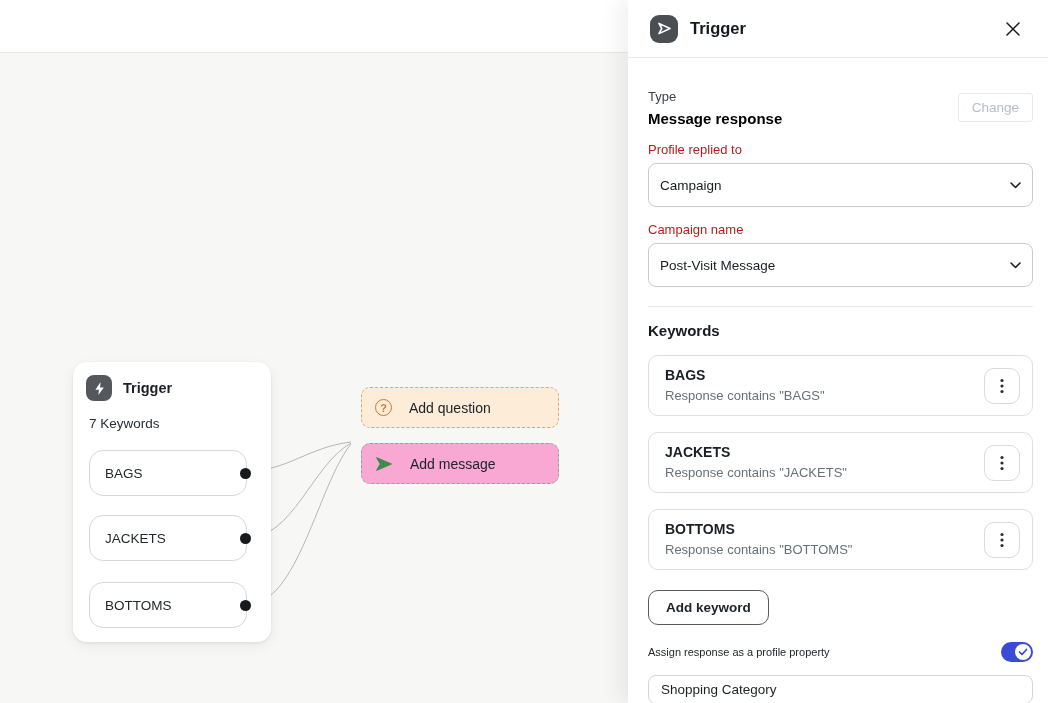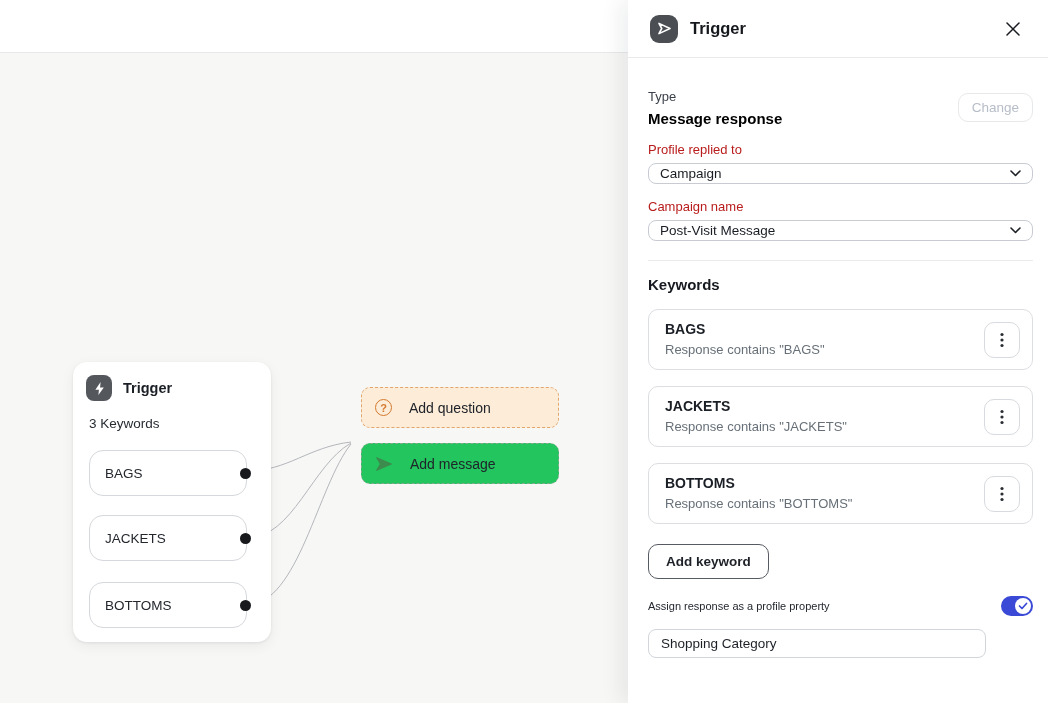--- a/index.html
+++ b/index.html
@@ -16,52 +16,52 @@
   .node-head { display:flex; align-items:center; padding:13px 13px 0 13px; }
   .node-icon { width:26px; height:26px; border-radius:8px; background:#54575c; display:flex; align-items:center; justify-content:center; flex:0 0 auto; }
   .node-title { margin-left:11px; font-size:14.5px; font-weight:700; color:#1b1f26; }
   .node-sub { margin:15px 0 0 16px; font-size:13.5px; color:#272c33; }
   .chip { position:absolute; left:16px; width:158px; height:46px; background:#fff; border:1px solid #d5d8dc; border-radius:14px; display:flex; align-items:center; padding-left:15px; font-size:13.5px; color:#23272d; }
   .chip-1 { top:88px; } .chip-2 { top:153px; } .chip-3 { top:220px; }
   .port { position:absolute; right:-5px; top:17px; width:11px; height:11px; border-radius:50%; background:#17191d; }
 
   .add-btn { position:absolute; left:361px; width:198px; height:41px; border-radius:9px; display:flex; align-items:center; padding-left:13px; gap:9px; cursor:pointer; }
   .add-question { top:387px; background:#fcecd8; border:1.5px dashed #e2a56b; }
-  .add-message  { top:443px; background:#22c55e; border:1.5px dashed #84aa8d; }
+  .add-message  { top:443px; background:#f9a8d4; border:1.5px dashed #84aa8d; }
   .add-label { font-size:14px; font-weight:500; color:#20242a;margin-left:8px; }
   .q-icon { width:17px; height:17px; border:1.5px solid #d4792e; border-radius:50%; color:#d4792e; font-size:11px; font-weight:700; display:flex; align-items:center; justify-content:center; flex:0 0 auto; }
 
   
   .panel { position:absolute; left:628px; top:0; width:420px; height:703px; background:#ffffff; box-shadow:-8px 0 20px rgba(16,24,40,.07); }
   .panel-header { height:58px; display:flex; align-items:center; padding:0 22px; border-bottom:1px solid #e8e9eb; }
   .panel-icon { width:28px; height:28px; border-radius:9px; background:#4b4f54; display:flex; align-items:center; justify-content:center; flex:0 0 auto; }
   .panel-title { margin-left:12px; font-size:16.5px; font-weight:700; color:#15181d; }
   .close-btn { margin-left:auto; width:26px; height:26px; display:flex; align-items:center; justify-content:center; cursor:pointer; background:none; border:none; }
 
   .panel-body { position:relative; padding:0 15px 0 20px; }
   .type-row { position:relative; margin-top:31px; }
   .small-label { font-size:13px; color:#3b414b; }
   .type-value { margin-top:6px; font-size:15px; font-weight:700; color:#000000; }
-  .change-btn { position:absolute; right:0; top:4px; height:29px; padding:0 13px; border-radius:10px; border:1px solid #e6e8ea; background:#fff; color:#b7bdc7; font-size:13.5px; font-family:inherit; cursor:default; }
+  .change-btn { position:absolute; right:0; top:4px; height:29px; padding:0 13px; border-radius:3px; border:1px solid #e6e8ea; background:#fff; color:#b7bdc7; font-size:13.5px; font-family:inherit; cursor:default; }
   .field-label { margin:15px 0 6px; font-size:13px; color:#b91c1c; }
-  .select { height:21px; border:1px solid #c8ccd2; border-radius:8px; background:#fff; display:flex; align-items:center; justify-content:space-between; padding:0 11px; font-size:13.5px; color:#191d24; cursor:pointer; }
+  .select { height:44px; border:1px solid #c8ccd2; border-radius:8px; background:#fff; display:flex; align-items:center; justify-content:space-between; padding:0 11px; font-size:13.5px; color:#191d24; cursor:pointer; }
   .hr { height:1px; background:#eaebed; margin-top:19px; }
   .kw-heading { margin-top:15px; font-size:15px; font-weight:700; color:#16191f; }
 
   .kw-card { position:relative; margin-top:16px; height:61px; border:1px solid #dcdee2; border-radius:10px; background:#fff; padding:11px 16px; }
   .kw-name { font-size:14px; font-weight:700; color:#1a1e25; }
   .kw-cond { margin-top:5px; font-size:13px; color:#677078; }
   .kebab-btn { position:absolute; right:12px; top:12px; width:36px; height:36px; border:1px solid #d7dade; border-radius:10px; background:#fff; display:flex; align-items:center; justify-content:center; cursor:pointer; }
 
   .add-keyword { margin-top:20px; height:35px; padding:0 17px; border-radius:10px; border:1px solid #565b62; background:#fff; font-size:13.5px; font-weight:600; color:#1d2127; font-family:inherit; cursor:pointer;text-align:center; }
   .toggle-row { display:flex; align-items:center; margin-top:17px; }
   .toggle-label { font-size:11px; color:#23272e; }
   .toggle { margin-left:auto; position:relative; width:32px; height:20px; border-radius:10px; background:#3a49d6; cursor:pointer; flex:0 0 auto; }
   .knob { position:absolute; right:2px; top:2px; width:16px; height:16px; border-radius:50%; background:#fff; display:flex; align-items:center; justify-content:center; }
-  .prop-input { display:block; width:338px; margin-top:13px; height:29px; border:1px solid #d2d5da; border-radius:8px; padding:0 12px; font-size:13.5px; color:#1d2127; font-family:inherit; background:#fff; }
+  .prop-input { display:block; width:385px; margin-top:13px; height:29px; border:1px solid #d2d5da; border-radius:8px; padding:0 12px; font-size:13.5px; color:#1d2127; font-family:inherit; background:#fff; }
 </style>
 </head>
 <body>
 
 <div class="app">
 
   <div class="canvas">
     <div class="topbar"></div>
 
     <svg class="wires" width="628" height="703" viewBox="0 0 628 703">
@@ -72,21 +72,21 @@
 
     <div class="node-card">
       <div class="node-head">
         <span class="node-icon">
           <svg width="15" height="15" viewBox="0 0 16 16">
               <path d="M9.2 1 L3.6 9.2 H7.4 L6.8 15 L12.6 6.8 H8.6 Z" fill="#ffffff"></path>
             </svg>
         </span>
         <span class="node-title">Trigger</span>
       </div>
-      <div class="node-sub">3 Keywords</div>
+      <div class="node-sub">7 Keywords</div>
 
       <div class="chip chip-1">
         <span>BAGS</span>
         <span class="port"></span>
       </div>
       <div class="chip chip-2">
         <span>JACKETS</span>
         <span class="port"></span>
       </div>
       <div class="chip chip-3">

